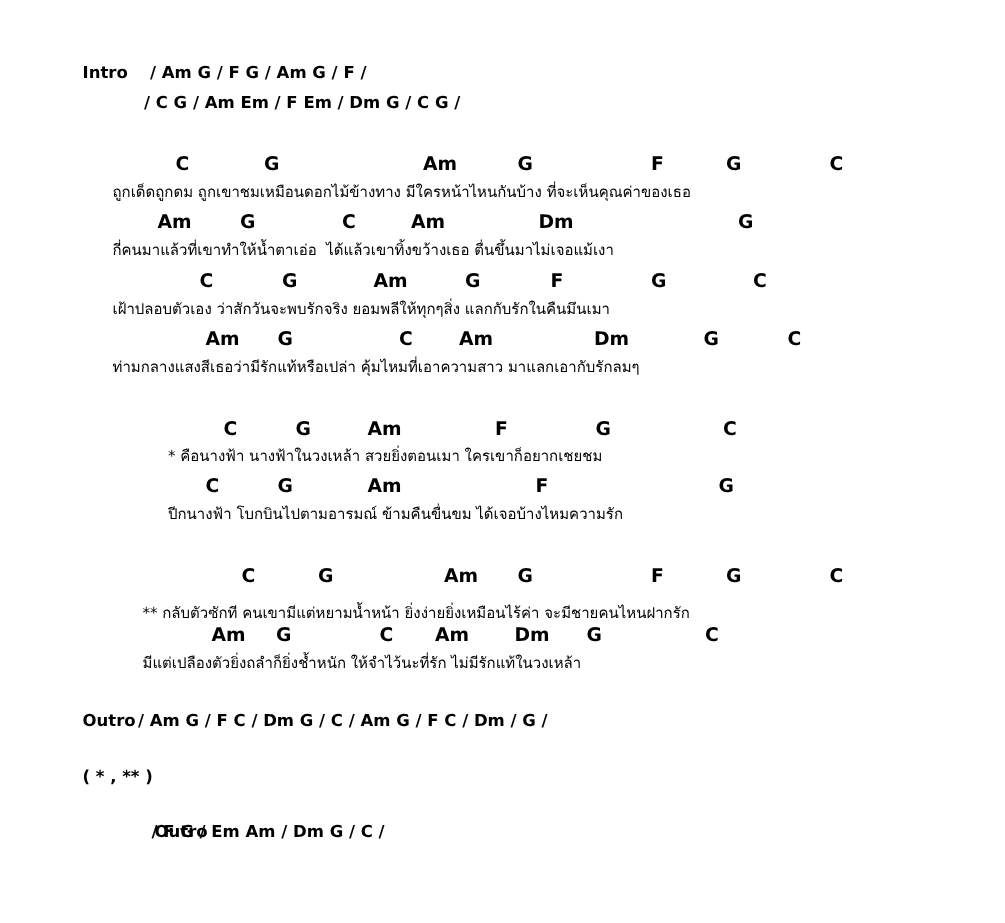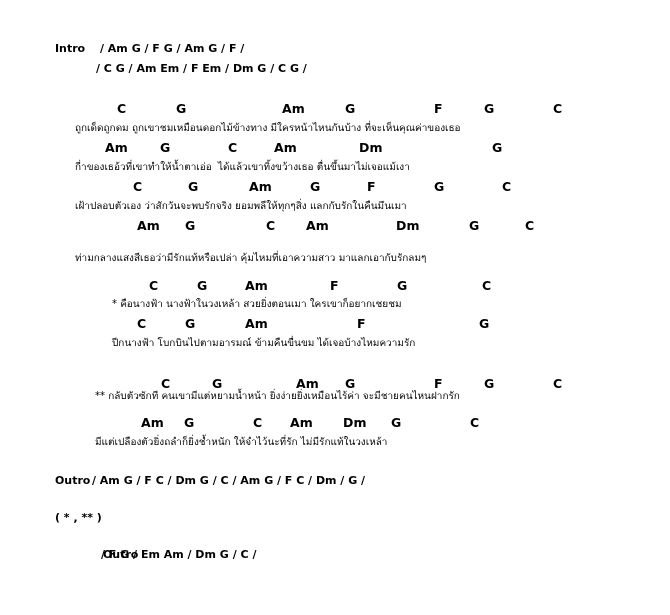--- a/index.html
+++ b/index.html
@@ -25,37 +25,37 @@
     <div class="abs chord" style="left: 434px; top: 101px;">F</div>
     <div class="abs chord" style="left: 484px; top: 101px;">G</div>
     <div class="abs chord" style="left: 553px; top: 101px;">C</div>
     <div class="abs lyric" style="left: 55px; top: 120px;">ถูกเด็ดถูกดม ถูกเขาชมเหมือนดอกไม้ข้างทาง มีใครหน้าไหนกันบ้าง ที่จะเห็นคุณค่าของเธอ</div>
     <div class="abs chord" style="left: 105px; top: 140px;">Am</div>
     <div class="abs chord" style="left: 160px; top: 140px;">G</div>
     <div class="abs chord" style="left: 228px; top: 140px;">C</div>
     <div class="abs chord" style="left: 274px; top: 140px;">Am</div>
     <div class="abs chord" style="left: 359px; top: 140px;">Dm</div>
     <div class="abs chord" style="left: 492px; top: 140px;">G</div>
-    <div class="abs lyric" style="left: 55px; top: 159px;">กี่าของเธอ้วที่เขาทำให้น้ำตาเอ่อ  ได้แล้วเขาทิ้งขว้างเธอ ตื่นขึ้นมาไม่เจอแม้เงา</div>
+    <div class="abs lyric" style="left: 55px; top: 159px;">กี่คนมาแล้วที่เขาทำให้น้ำตาเอ่อ  ได้แล้วเขาทิ้งขว้างเธอ ตื่นขึ้นมาไม่เจอแม้เงา</div>
     <div class="abs chord" style="left: 133px; top: 179px;">C</div>
     <div class="abs chord" style="left: 188px; top: 179px;">G</div>
     <div class="abs chord" style="left: 249px; top: 179px;">Am</div>
     <div class="abs chord" style="left: 310px; top: 179px;">G</div>
     <div class="abs chord" style="left: 367px; top: 179px;">F</div>
     <div class="abs chord" style="left: 434px; top: 179px;">G</div>
     <div class="abs chord" style="left: 502px; top: 179px;">C</div>
     <div class="abs lyric" style="left: 55px; top: 198px;">เฝ้าปลอบตัวเอง ว่าสักวันจะพบรักจริง ยอมพลีให้ทุกๆสิ่ง แลกกับรักในคืนมึนเมา</div>
     <div class="abs chord" style="left: 137px; top: 218px;">Am</div>
     <div class="abs chord" style="left: 185px; top: 218px;">G</div>
     <div class="abs chord" style="left: 266px; top: 218px;">C</div>
     <div class="abs chord" style="left: 306px; top: 218px;">Am</div>
     <div class="abs chord" style="left: 396px; top: 218px;">Dm</div>
     <div class="abs chord" style="left: 469px; top: 218px;">G</div>
     <div class="abs chord" style="left: 525px; top: 218px;">C</div>
-    <div class="abs lyric" style="left: 55px; top: 250px;">ท่ามกลางแสงสีเธอว่ามีรักแท้หรือเปล่า คุ้มไหมที่เอาความสาว มาแลกเอากับรักลมๆ</div>
+    <div class="abs lyric" style="left: 55px; top: 237px;">ท่ามกลางแสงสีเธอว่ามีรักแท้หรือเปล่า คุ้มไหมที่เอาความสาว มาแลกเอากับรักลมๆ</div>
   </div>
 
 <div id="chorus1-block">
     <div class="abs chord" style="left: 149px; top: 278px;">C</div>
     <div class="abs chord" style="left: 197px; top: 278px;">G</div>
     <div class="abs chord" style="left: 245px; top: 278px;">Am</div>
     <div class="abs chord" style="left: 330px; top: 278px;">F</div>
     <div class="abs chord" style="left: 397px; top: 278px;">G</div>
     <div class="abs chord" style="left: 482px; top: 278px;">C</div>
     <div class="abs lyric" style="left: 92px; top: 296px;">* คือนางฟ้า นางฟ้าในวงเหล้า สวยยิ่งตอนเมา ใครเขาก็อยากเชยชม</div>
@@ -68,21 +68,21 @@
   </div>
 
 <div id="chorus2-block">
     <div class="abs chord" style="left: 161px; top: 376px;">C</div>
     <div class="abs chord" style="left: 212px; top: 376px;">G</div>
     <div class="abs chord" style="left: 296px; top: 376px;">Am</div>
     <div class="abs chord" style="left: 345px; top: 376px;">G</div>
     <div class="abs chord" style="left: 434px; top: 376px;">F</div>
     <div class="abs chord" style="left: 484px; top: 376px;">G</div>
     <div class="abs chord" style="left: 553px; top: 376px;">C</div>
-    <div class="abs lyric" style="left: 75px; top: 388px;">** กลับตัวซักที คนเขามีแต่หยามน้ำหน้า ยิ่งง่ายยิ่งเหมือนไร้ค่า จะมีชายคนไหนฝากรัก</div>
+    <div class="abs lyric" style="left: 75px; top: 401px;">** กลับตัวซักที คนเขามีแต่หยามน้ำหน้า ยิ่งง่ายยิ่งเหมือนไร้ค่า จะมีชายคนไหนฝากรัก</div>
     <div class="abs chord" style="left: 141px; top: 415px;">Am</div>
     <div class="abs chord" style="left: 184px; top: 415px;">G</div>
     <div class="abs chord" style="left: 253px; top: 415px;">C</div>
     <div class="abs chord" style="left: 290px; top: 415px;">Am</div>
     <div class="abs chord" style="left: 343px; top: 415px;">Dm</div>
     <div class="abs chord" style="left: 391px; top: 415px;">G</div>
     <div class="abs chord" style="left: 470px; top: 415px;">C</div>
     <div class="abs lyric" style="left: 75px; top: 434px;">มีแต่เปลืองตัวยิ่งถลำก็ยิ่งช้ำหนัก ให้จำไว้นะที่รัก ไม่มีรักแท้ในวงเหล้า</div>
   </div>
 

